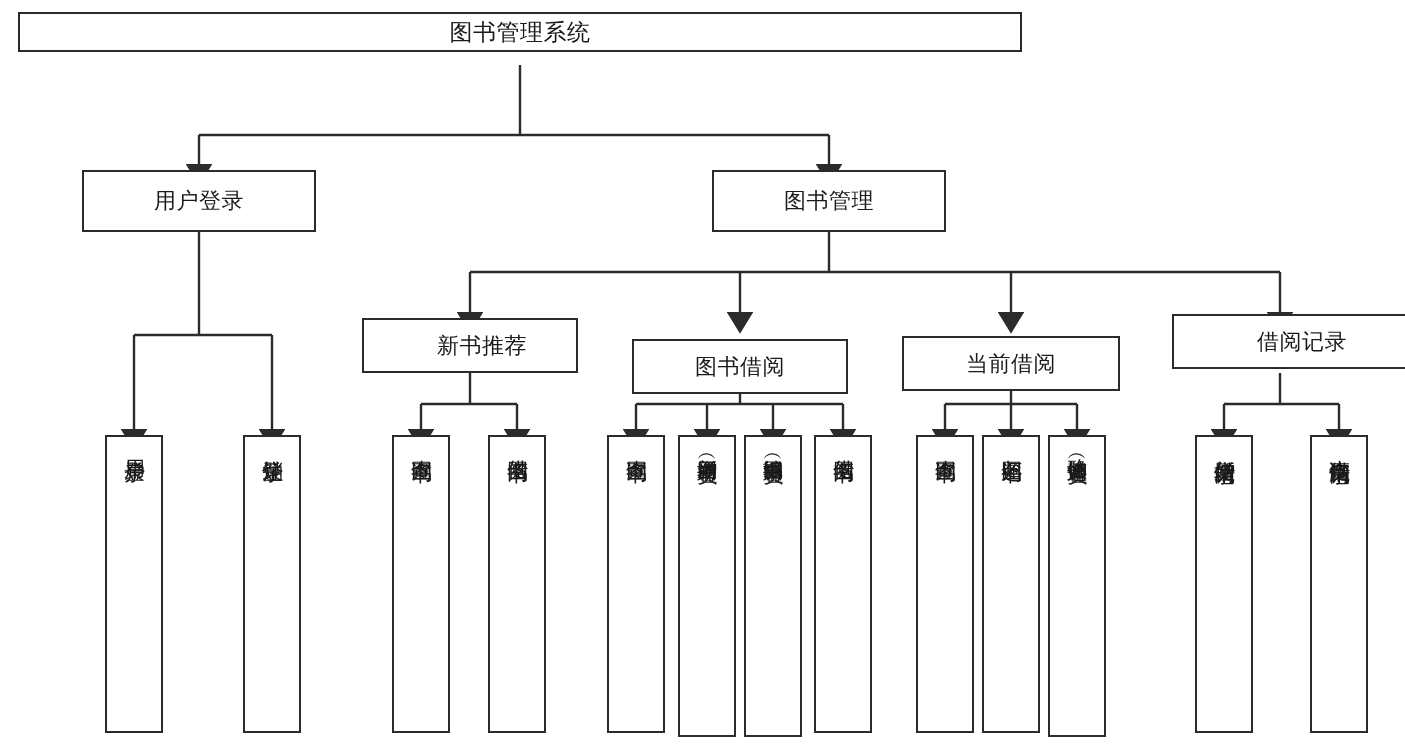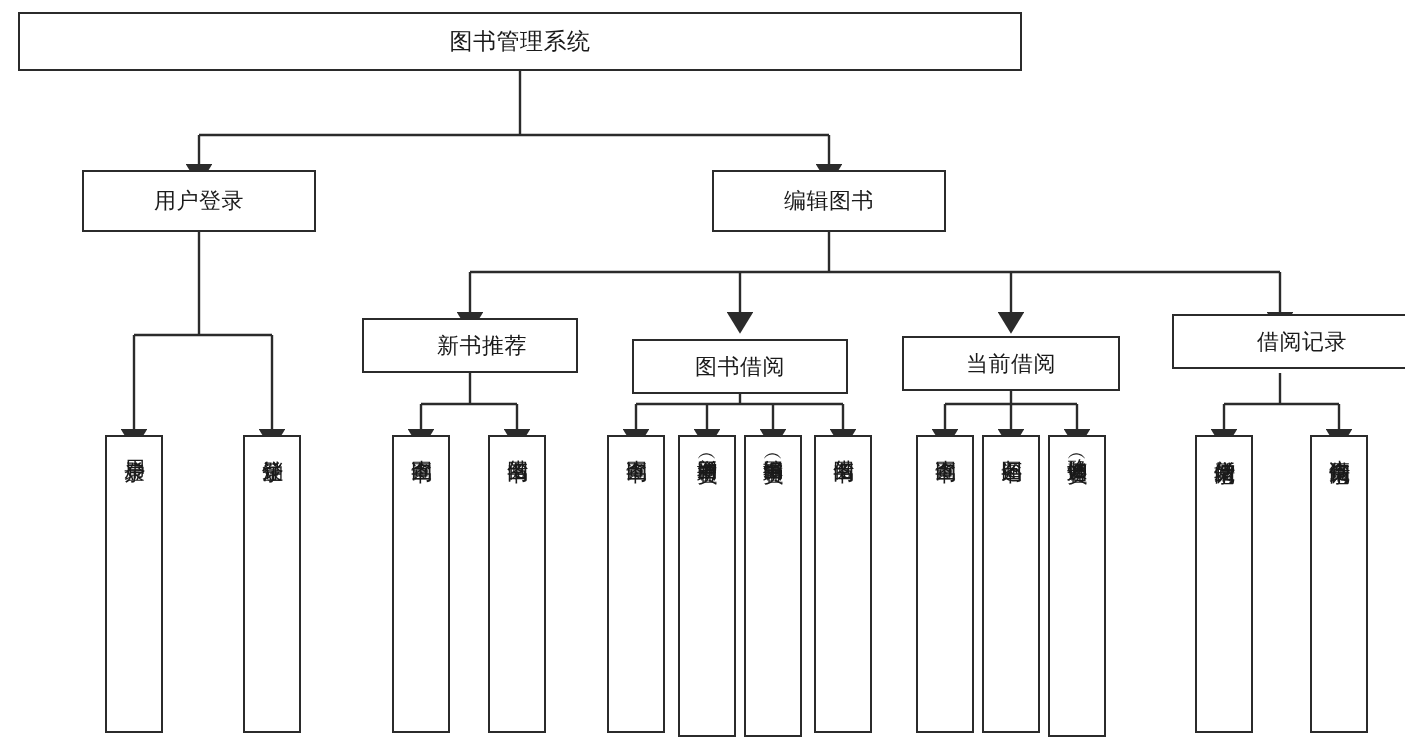--- a/index.html
+++ b/index.html
@@ -117,28 +117,28 @@
         <path d="M1011,404 L1011,432" marker-end="url(#arrow)"></path>
         <path d="M1077,404 L1077,432" marker-end="url(#arrow)"></path>
         <path d="M1280,373 L1280,404"></path>
         <path d="M1224,404 L1339,404"></path>
         <path d="M1224,404 L1224,432" marker-end="url(#arrow)"></path>
         <path d="M1339,404 L1339,432" marker-end="url(#arrow)"></path>
       </g>
   </svg>
 
   <div id="nodes">
-      <div class="node h root" style="left: 18px; top: 12px; width: 1004px; height: 59px;">
+      <div class="node h root" style="left: 18px; top: 12px; width: 1004px; height: 40px;">
         <span class="lbl">图书管理系统</span>
       </div>
       <div class="node h" style="left: 82px; top: 170px; width: 234px; height: 62px;">
         <span class="lbl">用户登录</span>
       </div>
       <div class="node h" style="left: 712px; top: 170px; width: 234px; height: 62px;">
-        <span class="lbl">编辑图书</span>
+        <span class="lbl">图书管理</span>
       </div>
       <div class="node h" style="left: 362px; top: 318px; width: 216px; height: 55px; padding-left: 24px;">
         <span class="lbl">新书推荐</span>
       </div>
       <div class="node h" style="left: 632px; top: 318px; width: 216px; height: 55px; margin-top: 21px;">
         <span class="lbl">图书借阅</span>
       </div>
       <div class="node h" style="left: 902px; top: 336px; width: 218px; height: 55px;">
         <span class="lbl">当前借阅</span>
       </div>

